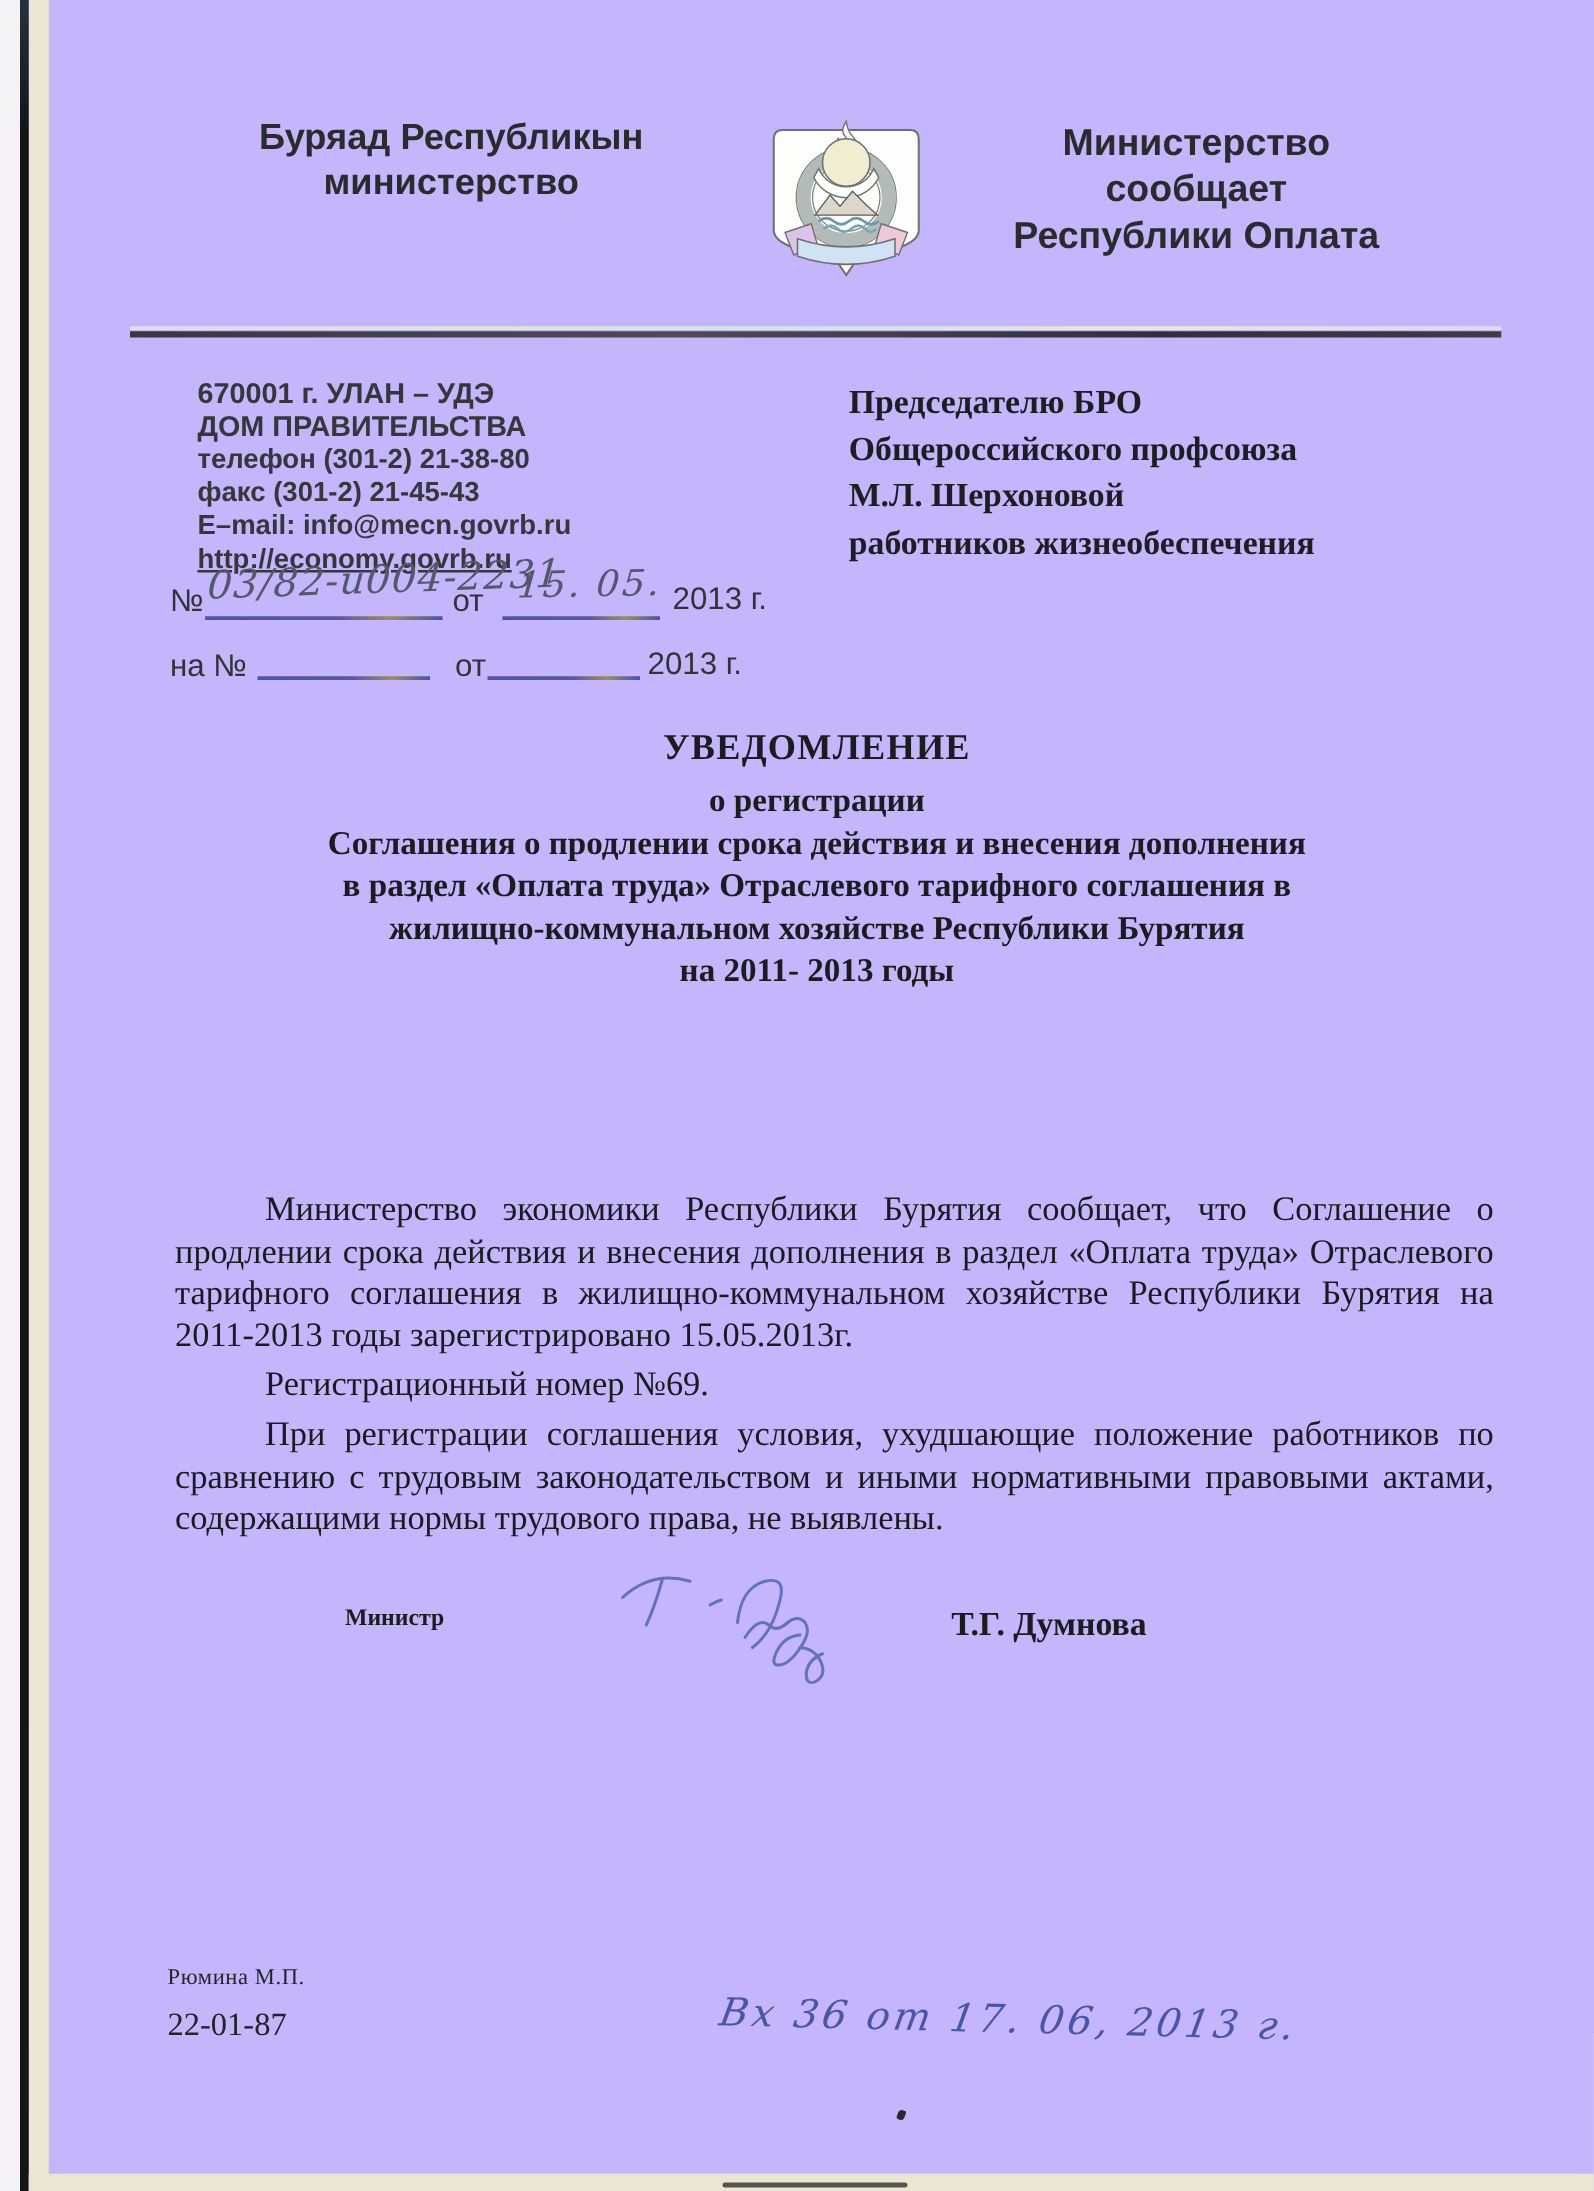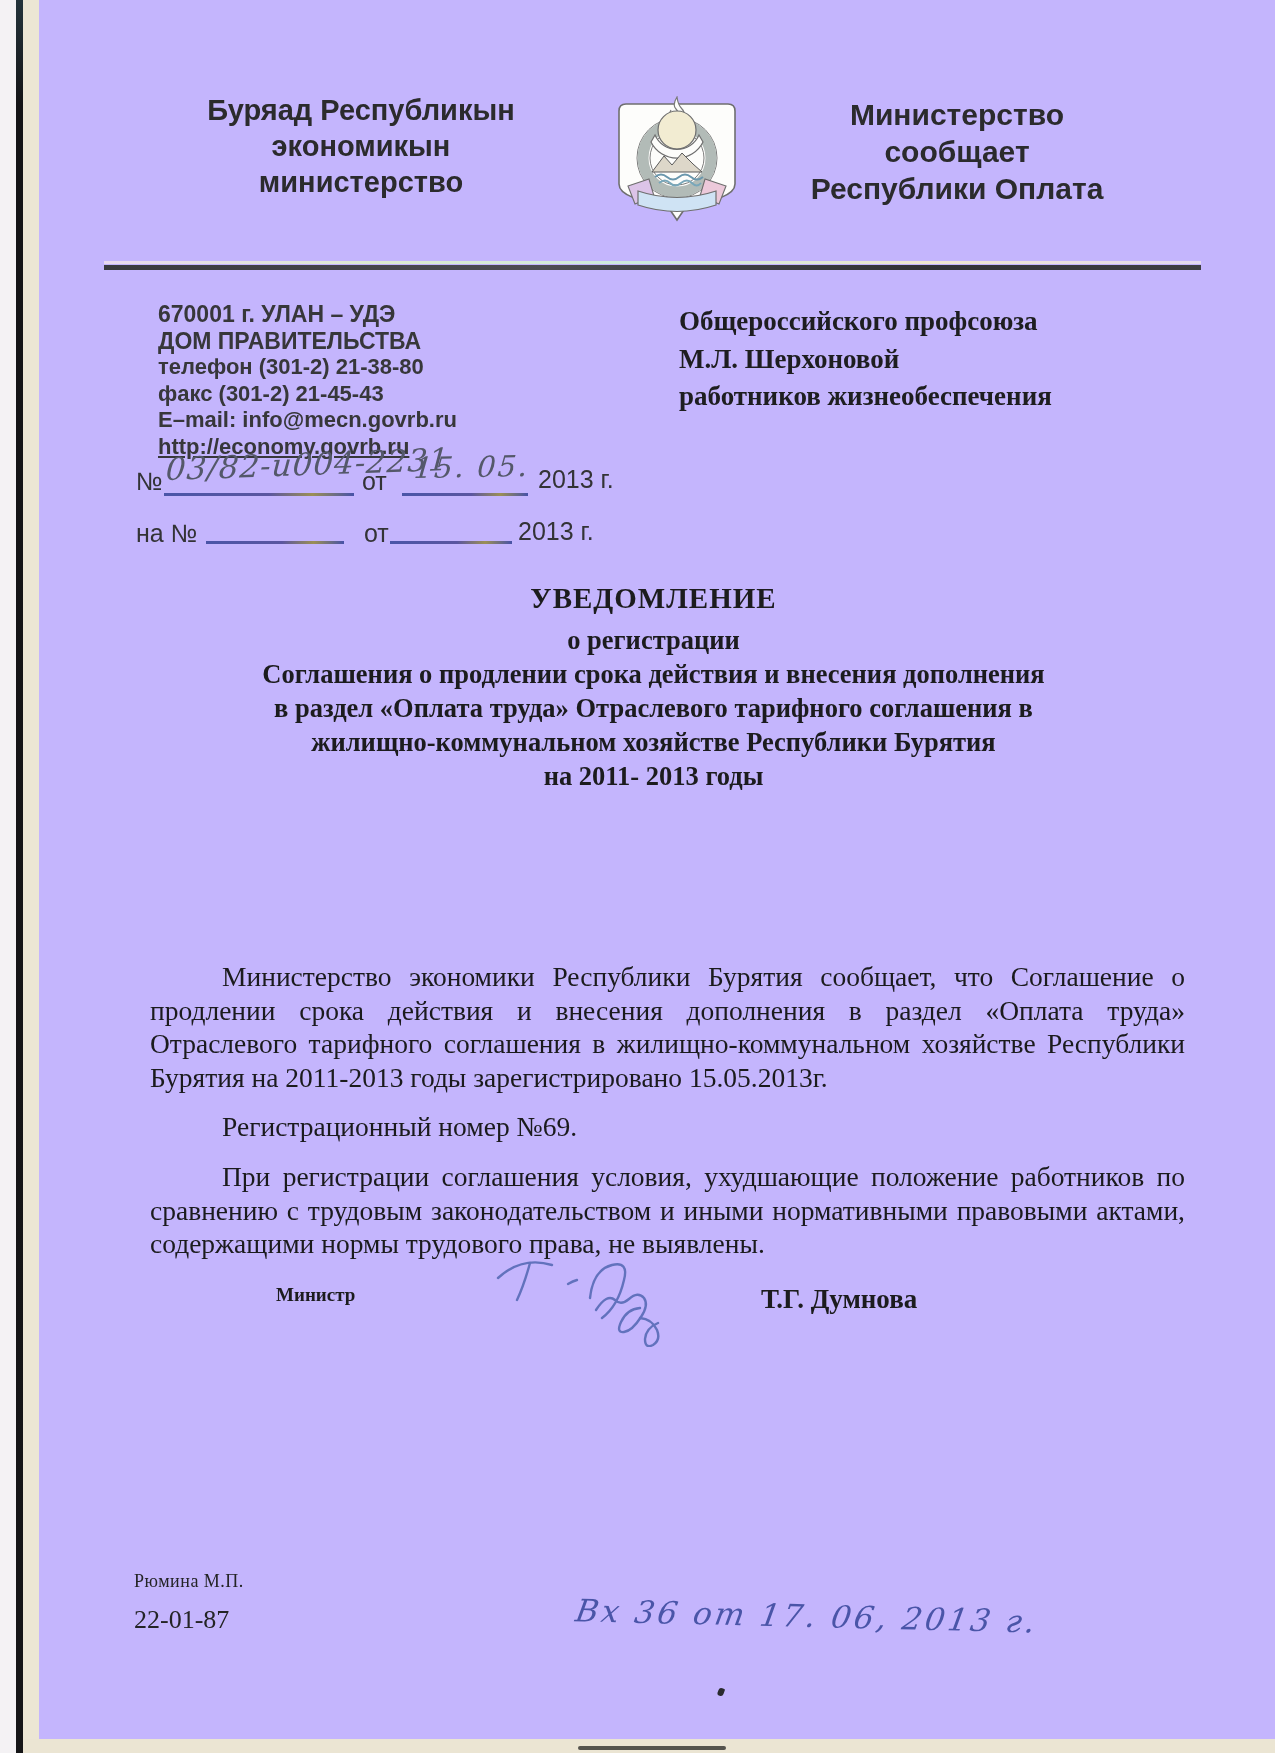--- a/index.html
+++ b/index.html
@@ -76,21 +76,21 @@
   }
   .title-main{font-size:29px;letter-spacing:1px;margin-bottom:8px;}
   .title-sub{font-size:26.5px;line-height:34px;}
 
   
   .body-text{
     position:absolute;left:118px;top:944px;width:1067px;
     font-size:27.5px;line-height:33.6px;color:#1b1b1d;
     text-align:justify;
   }
-  .body-text p{margin:16px;text-indent:72px;}
+  .body-text p{margin:6px;text-indent:72px;}
 
   
   .sig-label{position:absolute;left:260px;top:1284px;font-weight:bold;font-size:19px;color:#1c1c1e;}
   .sig-name{position:absolute;left:745px;top:1284px;font-weight:bold;font-size:27px;color:#1c1c1e;}
   .sig-image{position:absolute;left:468px;top:1232px;width:260px;height:115px;}
 
   
   .executor{position:absolute;left:118px;top:1571px;font-size:18px;color:#242426;letter-spacing:0.5px;}
   .executor-phone{position:absolute;left:118px;top:1605px;font-size:26px;color:#242426;}
   .hw-note{
@@ -100,21 +100,20 @@
     transform:rotate(1.4deg) skewX(-8deg);
   }
 </style>
 </head>
 <body>
 
 <div class="page">
 
   <div class="org-left">
     <div>Буряад Республикын</div>
-    <div>экономикын</div>
     <div>министерство</div>
   </div>
 
   <div class="emblem">
     <svg viewBox="0 0 126 132" width="126" height="132">
 
       <path d="M12,8 H114 Q121,8 121,15 V88 C121,99 100,106 74,108 L63,124 L52,108 C26,106 5,99 5,88 V15 Q5,8 12,8 Z" fill="#fdfdfb" stroke="#6f6f6f" stroke-width="1.6"></path>
 
       <path d="M63,1 q-5,8 -1,12 q4,4 -2,9 h6 q6,-5 2,-9 q-4,-4 -5,-12 z M57,14 q-3,5 0,8 M69,14 q3,5 0,8" fill="#fdfdfb" stroke="#787878" stroke-width="1.2"></path>
 
@@ -152,20 +151,21 @@
   <div class="sender">
     <div class="big">670001 г. УЛАН – УДЭ</div>
     <div class="big">ДОМ ПРАВИТЕЛЬСТВА</div>
     <div>телефон (301-2) 21-38-80</div>
     <div>факс (301-2) 21-45-43</div>
     <div>E–mail: info@mecn.govrb.ru</div>
     <div class="link">http://economy.govrb.ru</div>
   </div>
 
   <div class="recipient">
+    <div>Председателю БРО</div>
     <div>Общероссийского профсоюза</div>
     <div>М.Л. Шерхоновой</div>
     <div>работников жизнеобеспечения</div>
   </div>
 
   <span class="ref-label" style="left:120px;top:467px;">№</span>
   <span class="hw hw-number">03/82-и004-2231</span>
   <div class="ref-line" style="left:148px;top:493px;width:190px;"></div>
   <span class="ref-label" style="left:346px;top:467px;">от</span>
   <div class="ref-line" style="left:386px;top:493px;width:126px;"></div>

